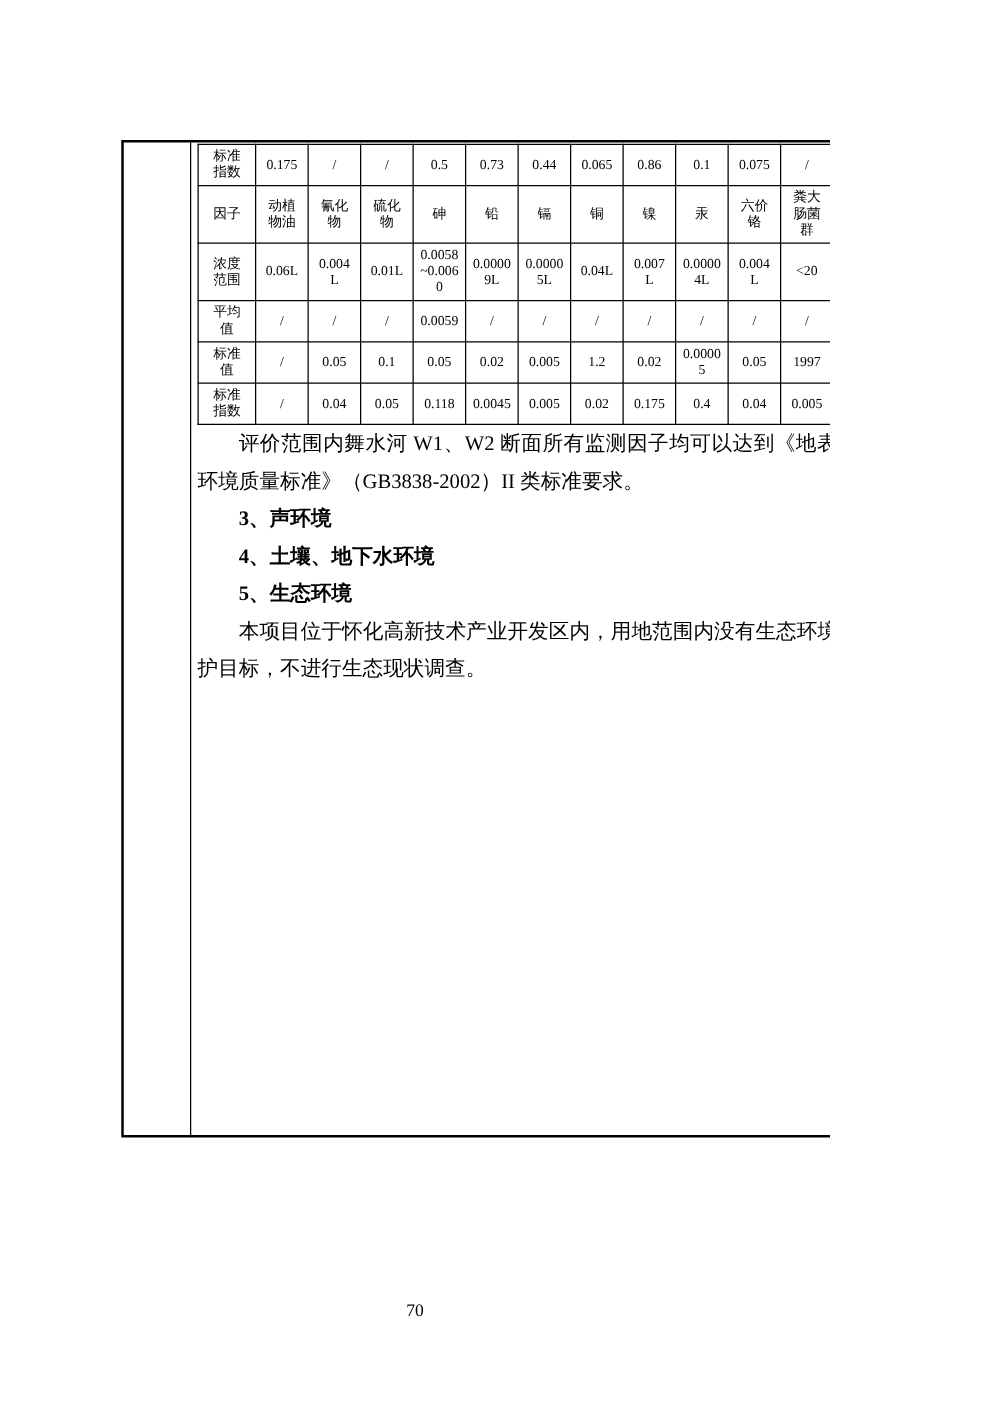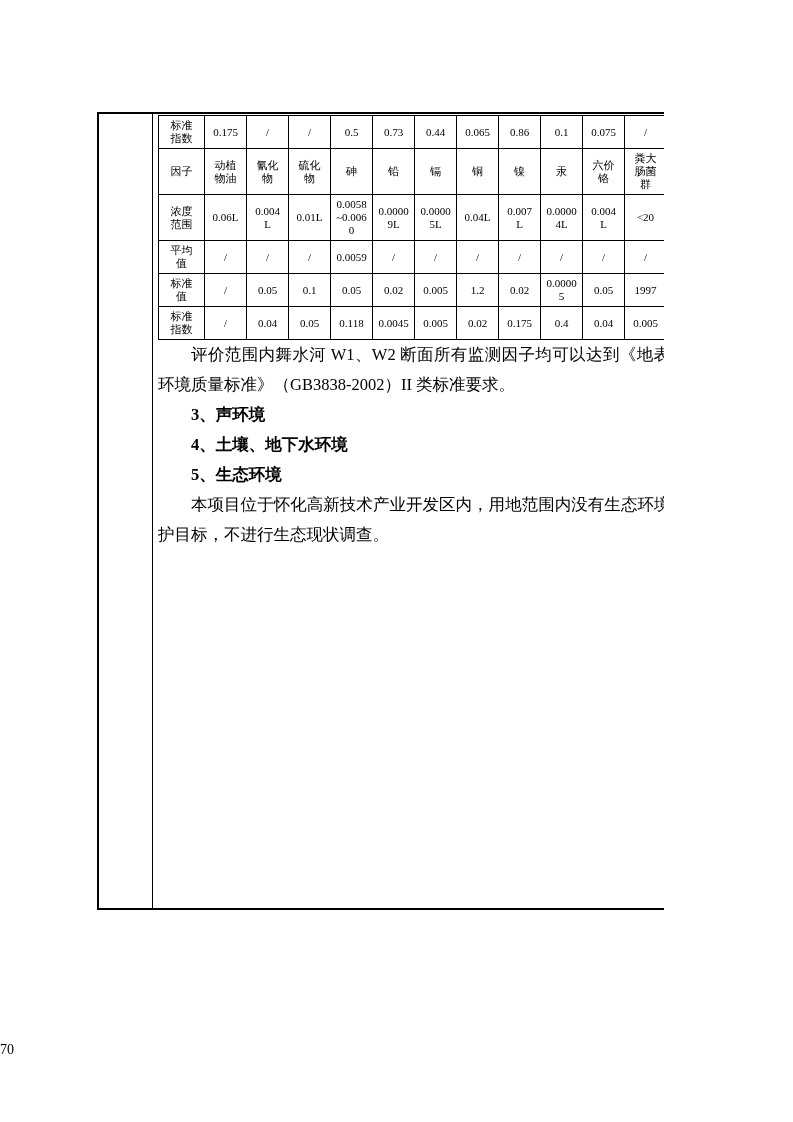--- a/index.html
+++ b/index.html
@@ -65,21 +65,21 @@
     text-indent:33px;
   }
   .u {
     text-underline-offset:5px;
     text-decoration-thickness:1px;
   }
 
   .page-number {
     position:absolute;
     left:0; right:0; top:1042px;
-    text-align:left;
+    text-align:center;
     font-size:14px;
   }
 </style>
 </head>
 <body>
 
 <div class="page">
   <div class="doc-frame">
     <div class="frame-left-col"></div>
     <div class="frame-content">

